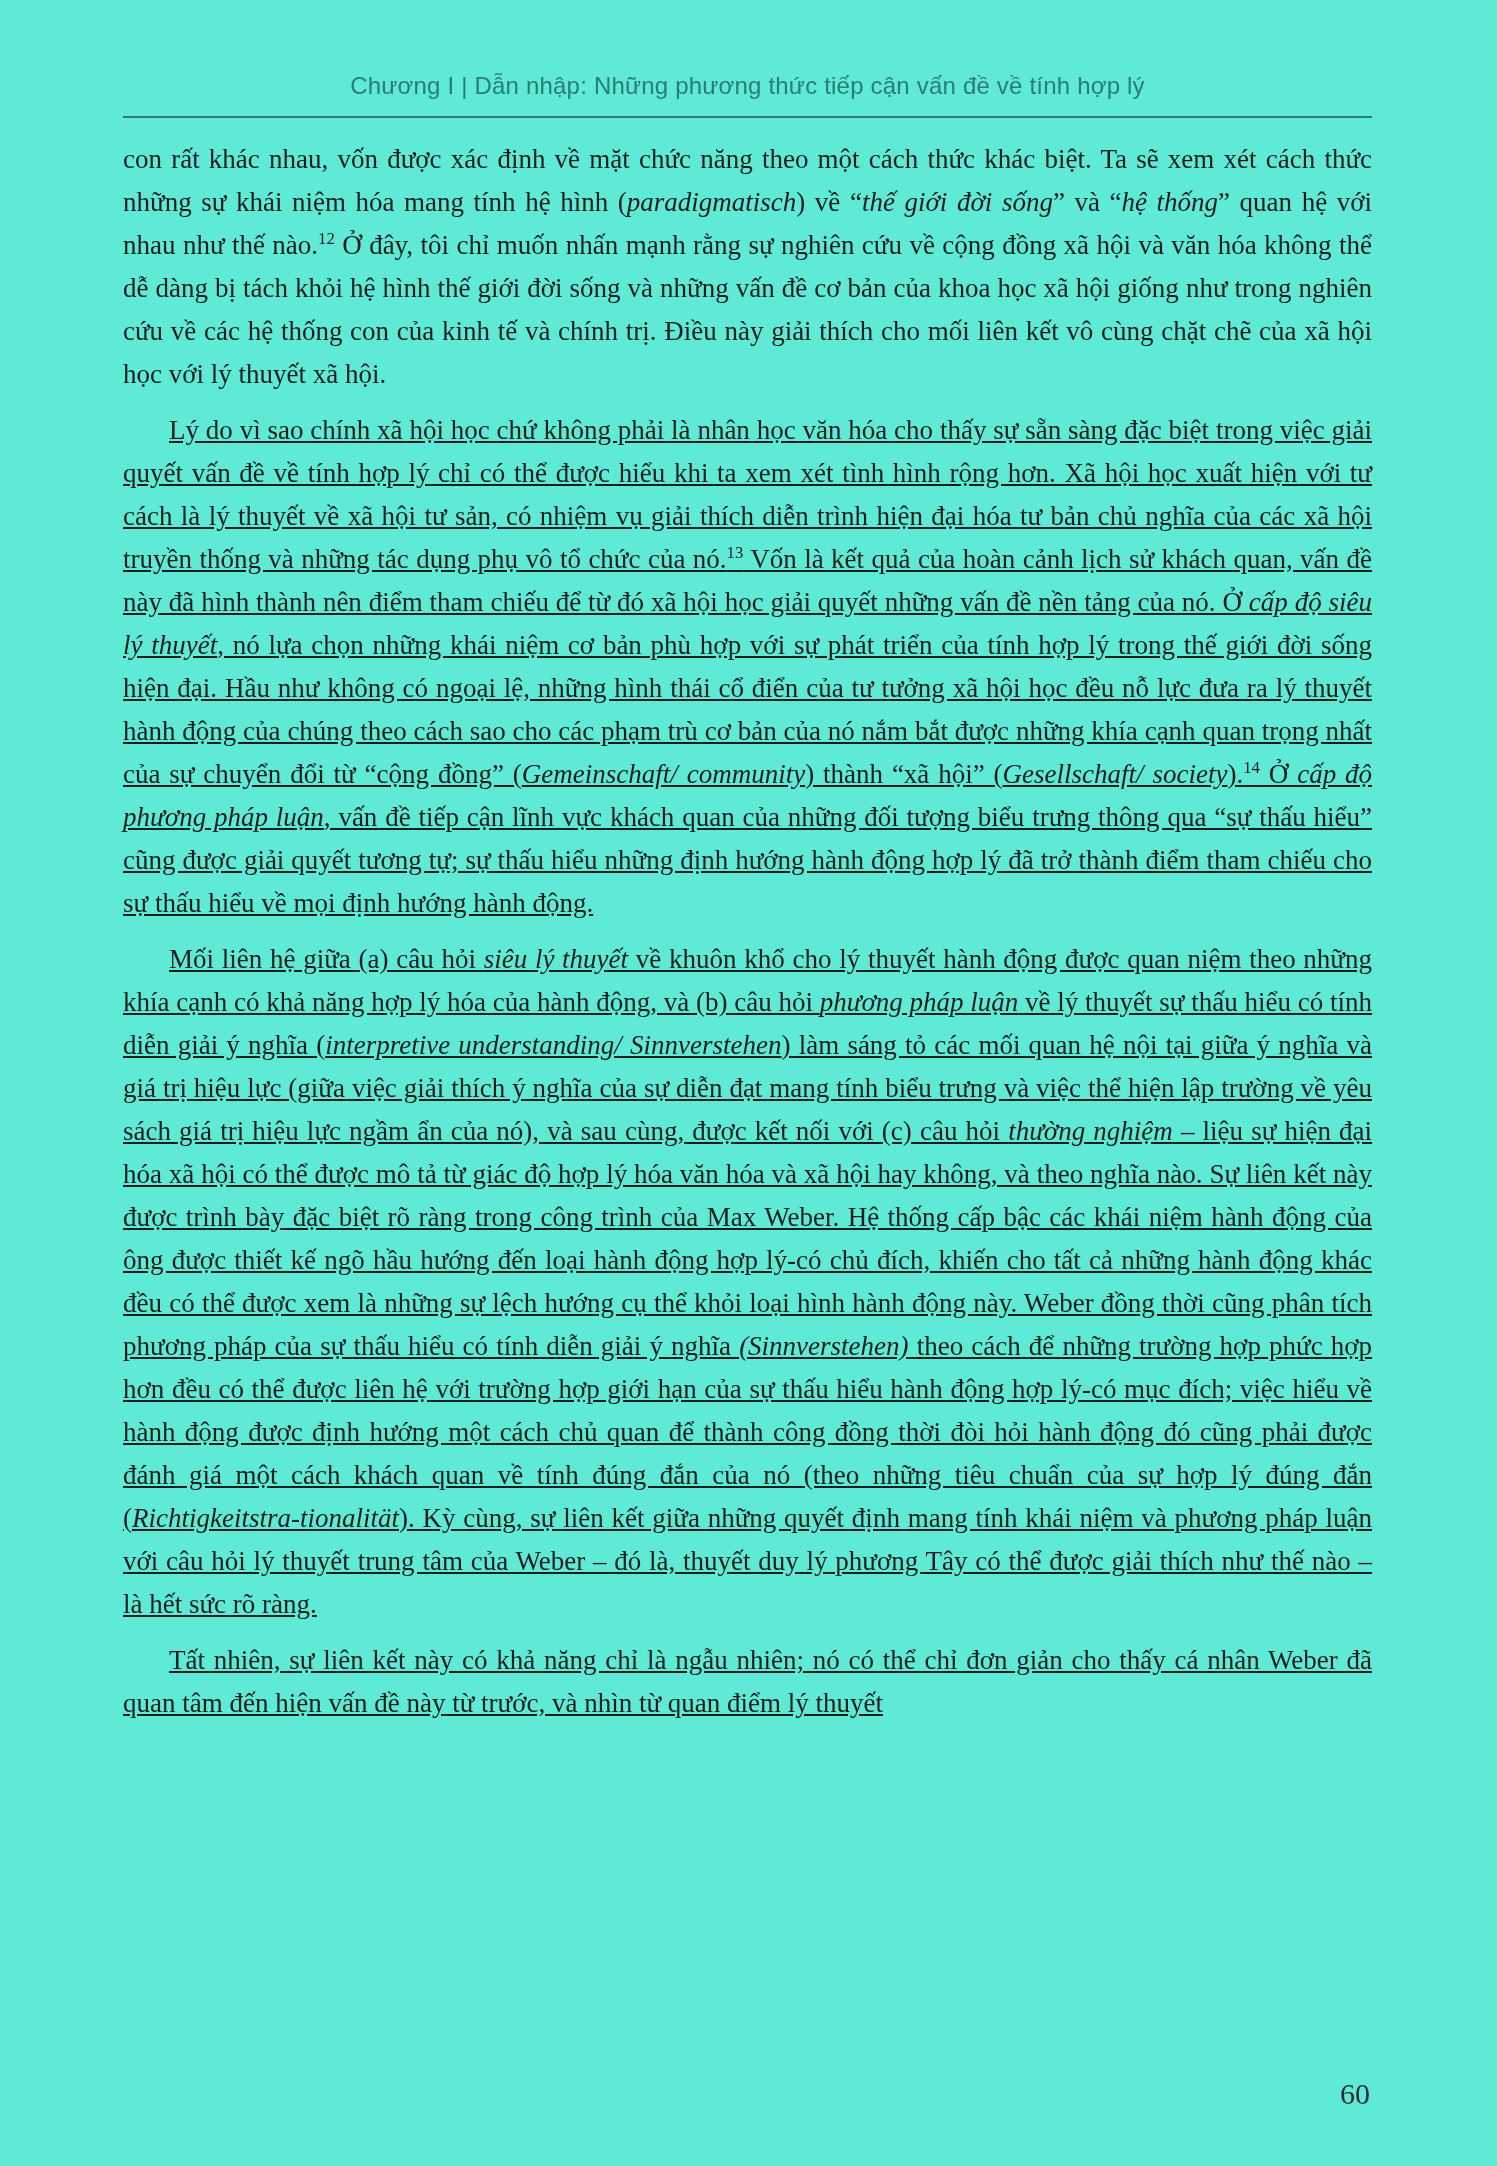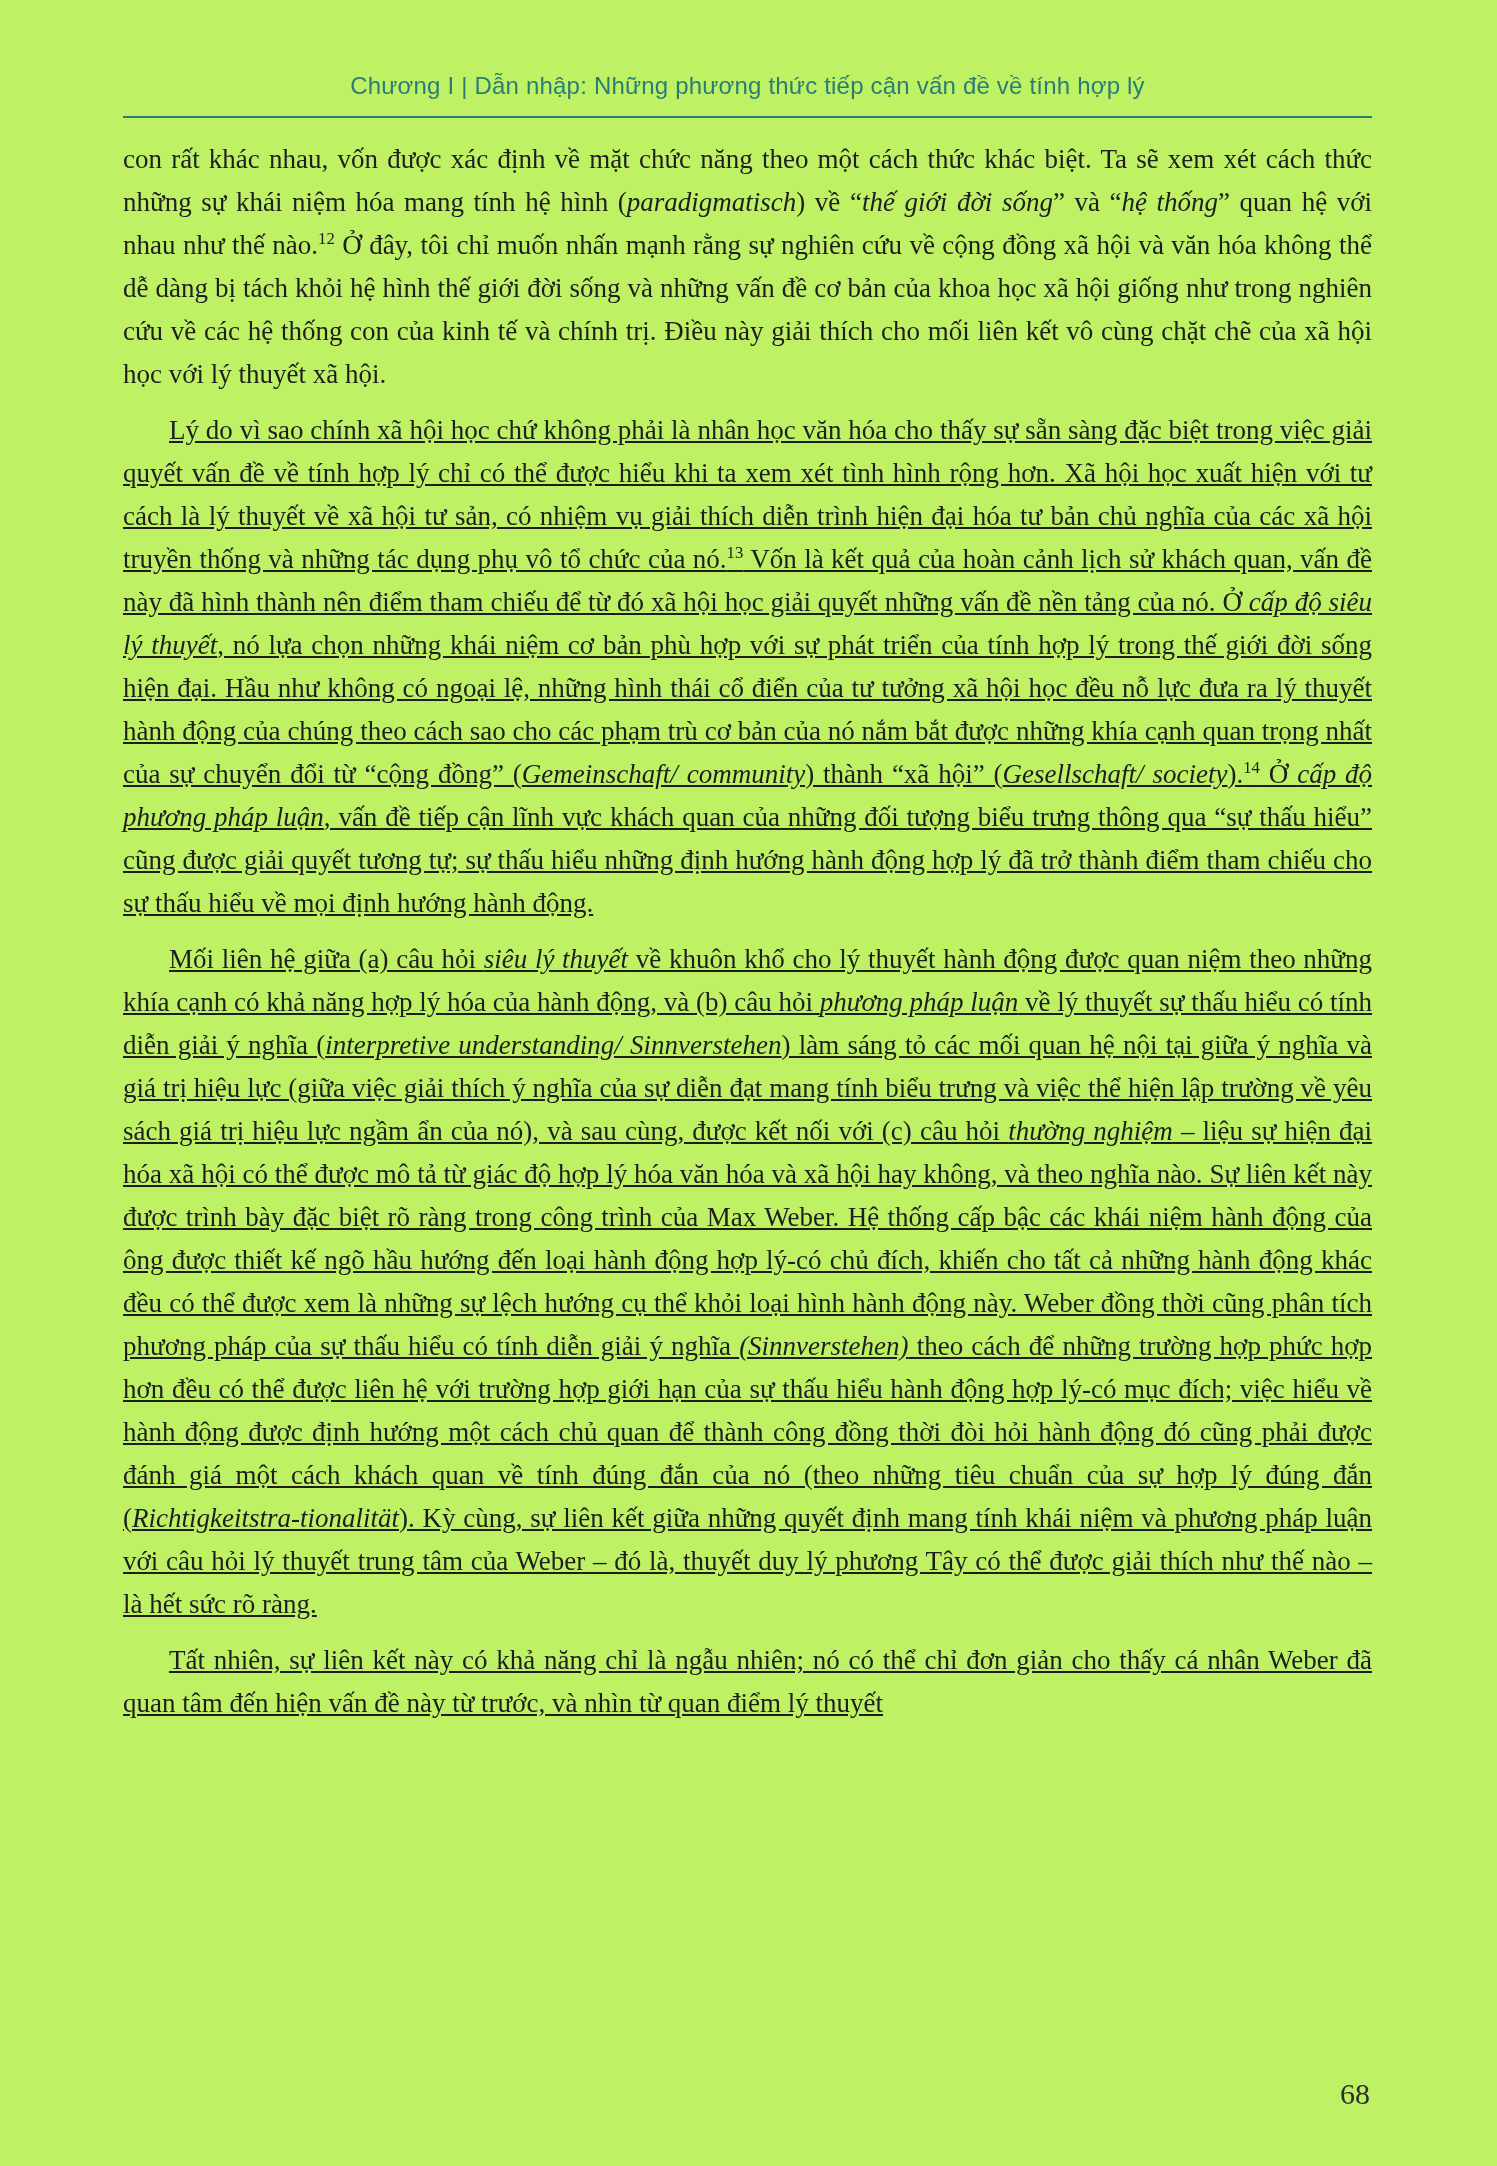--- a/index.html
+++ b/index.html
@@ -2,21 +2,21 @@
 <html><head>
 <meta charset="utf-8">
 <style>
   * { margin: 0; padding: 0; box-sizing: border-box; }
   html, body { background: #e8e8e8; }
   .page {
     position: relative;
     width: 1497px;
     height: 2166px;
     margin: 0 auto;
-    background: #bef264;
+    background: #5eead4;
     font-family: "Liberation Serif", serif;
     color: #1e1e1e;
     overflow: hidden;
   }
   .running-header {
     position: absolute;
     top: 72px;
     left: 123px;
     right: 125px;
     text-align: center;
@@ -70,15 +70,15 @@
 
   <div class="header-rule"></div>
 
   <div class="body-text" id="paragraphs">
       <p class="para"><span>con rất khác nhau, vốn được xác định về mặt chức năng theo một cách thức khác biệt. Ta sẽ xem xét cách thức những sự khái niệm hóa mang tính hệ hình (</span><em>paradigmatisch</em><span>) về “</span><em>thế giới đời sống</em><span>” và “</span><em>hệ thống</em><span>” quan hệ với nhau như thế nào.</span><sup>12</sup><span> Ở đây, tôi chỉ muốn nhấn mạnh rằng sự nghiên cứu về cộng đồng xã hội và văn hóa không thể dễ dàng bị tách khỏi hệ hình thế giới đời sống và những vấn đề cơ bản của khoa học xã hội giống như trong nghiên cứu về các hệ thống con của kinh tế và chính trị. Điều này giải thích cho mối liên kết vô cùng chặt chẽ của xã hội học với lý thuyết xã hội.</span></p>
       <p class="para indent"><span>Lý do vì sao chính xã hội học chứ không phải là nhân học văn hóa cho thấy sự sẵn sàng đặc biệt trong việc giải quyết vấn đề về tính hợp lý chỉ có thể được hiểu khi ta xem xét tình hình rộng hơn. Xã hội học xuất hiện với tư cách là lý thuyết về xã hội tư sản, có nhiệm vụ giải thích diễn trình hiện đại hóa tư bản chủ nghĩa của các xã hội truyền thống và những tác dụng phụ vô tổ chức của nó.</span><sup>13</sup><span> Vốn là kết quả của hoàn cảnh lịch sử khách quan, vấn đề này đã hình thành nên điểm tham chiếu để từ đó xã hội học giải quyết những vấn đề nền tảng của nó. Ở </span><em>cấp độ siêu lý thuyết</em><span>, nó lựa chọn những khái niệm cơ bản phù hợp với sự phát triển của tính hợp lý trong thế giới đời sống hiện đại. Hầu như không có ngoại lệ, những hình thái cổ điển của tư tưởng xã hội học đều nỗ lực đưa ra lý thuyết hành động của chúng theo cách sao cho các phạm trù cơ bản của nó nắm bắt được những khía cạnh quan trọng nhất của sự chuyển đổi từ “cộng đồng” (</span><em>Gemeinschaft/ community</em><span>) thành “xã hội” (</span><em>Gesellschaft/ society</em><span>).</span><sup>14</sup><span> Ở </span><em>cấp độ phương pháp luận</em><span>, vấn đề tiếp cận lĩnh vực khách quan của những đối tượng biểu trưng thông qua “sự thấu hiểu” cũng được giải quyết tương tự; sự thấu hiểu những định hướng hành động hợp lý đã trở thành điểm tham chiếu cho sự thấu hiểu về mọi định hướng hành động.</span></p>
       <p class="para indent"><span>Mối liên hệ giữa (a) câu hỏi </span><em>siêu lý thuyết</em><span> về khuôn khổ cho lý thuyết hành động được quan niệm theo những khía cạnh có khả năng hợp lý hóa của hành động, và (b) câu hỏi </span><em>phương pháp luận</em><span> về lý thuyết sự thấu hiểu có tính diễn giải ý nghĩa (</span><em>interpretive understanding/ Sinnverstehen</em><span>) làm sáng tỏ các mối quan hệ nội tại giữa ý nghĩa và giá trị hiệu lực (giữa việc giải thích ý nghĩa của sự diễn đạt mang tính biểu trưng và việc thể hiện lập trường về yêu sách giá trị hiệu lực ngầm ẩn của nó), và sau cùng, được kết nối với (c) câu hỏi </span><em>thường nghiệm</em><span> – liệu sự hiện đại hóa xã hội có thể được mô tả từ giác độ hợp lý hóa văn hóa và xã hội hay không, và theo nghĩa nào. Sự liên kết này được trình bày đặc biệt rõ ràng trong công trình của Max Weber. Hệ thống cấp bậc các khái niệm hành động của ông được thiết kế ngõ hầu hướng đến loại hành động hợp lý-có chủ đích, khiến cho tất cả những hành động khác đều có thể được xem là những sự lệch hướng cụ thể khỏi loại hình hành động này. Weber đồng thời cũng phân tích phương pháp của sự thấu hiểu có tính diễn giải ý nghĩa </span><em>(Sinnverstehen)</em><span> theo cách để những trường hợp phức hợp hơn đều có thể được liên hệ với trường hợp giới hạn của sự thấu hiểu hành động hợp lý-có mục đích; việc hiểu về hành động được định hướng một cách chủ quan để thành công đồng thời đòi hỏi hành động đó cũng phải được đánh giá một cách khách quan về tính đúng đắn của nó (theo những tiêu chuẩn của sự hợp lý đúng đắn (</span><em>Richtigkeitstra-tionalität</em><span>). Kỳ cùng, sự liên kết giữa những quyết định mang tính khái niệm và phương pháp luận với câu hỏi lý thuyết trung tâm của Weber – đó là, thuyết duy lý phương Tây có thể được giải thích như thế nào – là hết sức rõ ràng.</span></p>
       <p class="para indent"><span>Tất nhiên, sự liên kết này có khả năng chỉ là ngẫu nhiên; nó có thể chỉ đơn giản cho thấy cá nhân Weber đã quan tâm đến hiện vấn đề này từ trước, và nhìn từ quan điểm lý thuyết</span></p>
     </div>
 
-  <div class="page-number">68</div>
+  <div class="page-number">60</div>
 
 </div>
 
 </body></html>

